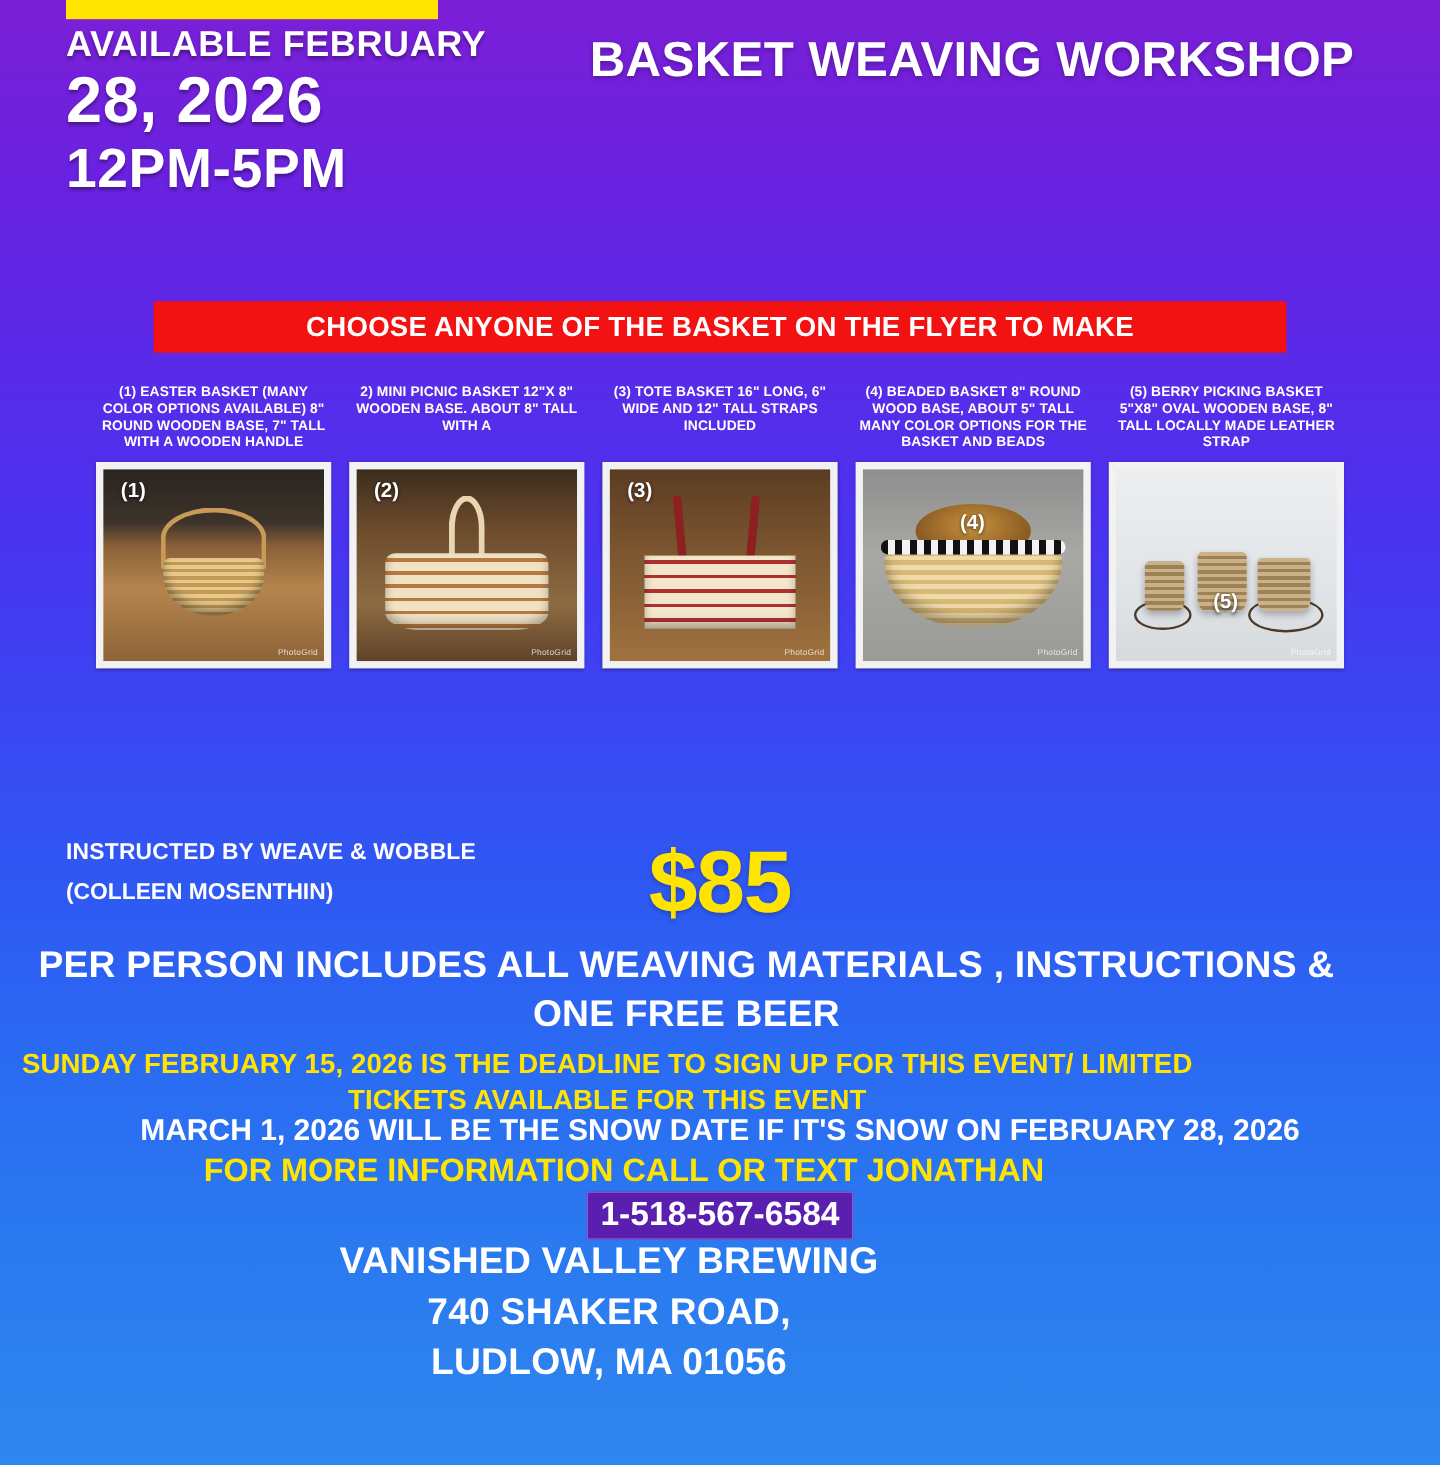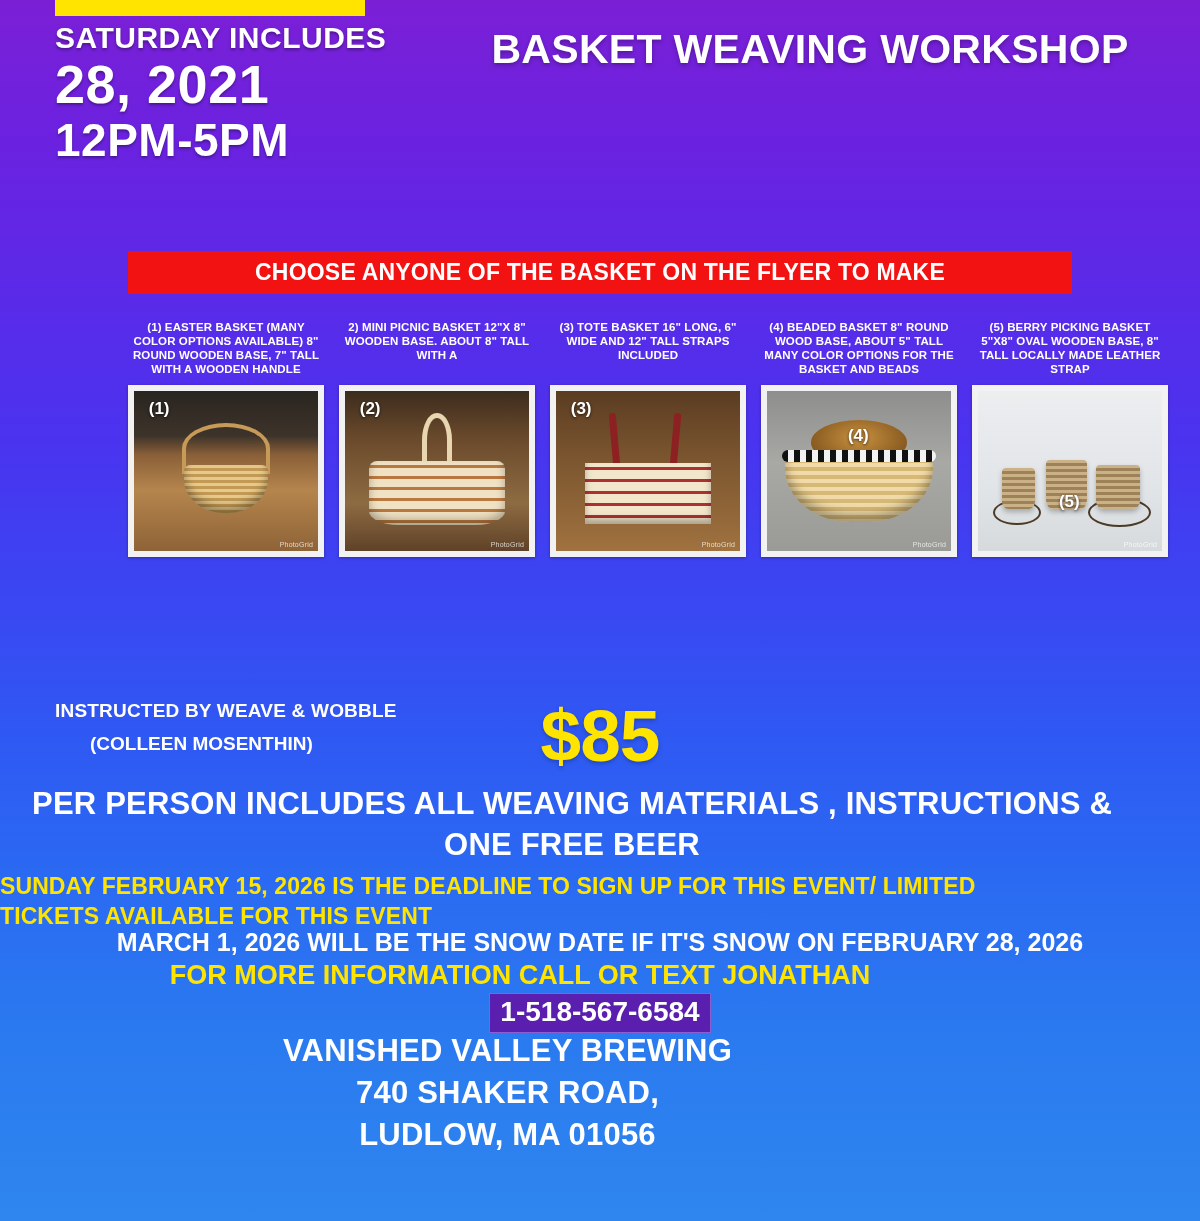--- a/index.html
+++ b/index.html
@@ -102,21 +102,20 @@
   }
 
   
   .cards {
     position: absolute;
     left: 80px; top: 320px;
     width: 1040px;
     display: flex;
     justify-content: space-between;
     align-items: center;
-    margin-left: 48px;
   }
   .card { width: 196px; }
   .card-caption {
     color: #ffffff;
     font-size: 11.5px;
     font-weight: bold;
     line-height: 1.22;
     text-align: center;
     min-height: 62px;
     letter-spacing: 0.1px;
@@ -278,21 +277,20 @@
     font-size: 19px;
     font-weight: bold;
     letter-spacing: 0.2px;
   }
   .instructed2 {
     position: absolute;
     left: 55px; top: 733px;
     color: #ffffff;
     font-size: 19px;
     font-weight: bold;
-    margin-left: 35px;
   }
   .norefund {
     position: absolute;
     right: 30px; top: 698px;
     width: 420px;
     text-align: right;
     color: #ffffff;
     font-size: 19px;
     font-weight: bold;
     line-height: 1.35;
@@ -316,21 +314,21 @@
     color: #ffffff;
     font-size: 31px;
     font-weight: bold;
     line-height: 1.33;
     letter-spacing: 0.2px;
   }
   .deadline {
     position: absolute;
     left: 0; top: 872px;
     width: 1012px;
-    text-align: left;
+    text-align: center;
     color: #ffe400;
     font-size: 23px;
     font-weight: bold;
     line-height: 1.3;
     letter-spacing: 0.1px;
   }
   .snowdate {
     position: absolute;
     left: 0; top: 928px;
     width: 1200px;
@@ -376,22 +374,22 @@
   }
 </style>
 </head>
 <body>
 
 <div id="flyer">
 
   <div class="top-yellow"></div>
 
   <div class="date-block">
-    <div class="date-line1">SATURDAY INCLUDES</div>
-    <div class="date-line2">28, 2021</div>
+    <div class="date-line1">AVAILABLE FEBRUARY</div>
+    <div class="date-line2">28, 2026</div>
     <div class="date-line3">12PM-5PM</div>
   </div>
 
   <div class="header-title">BASKET WEAVING WORKSHOP</div>
 
   <div class="red-banner">
     <span>CHOOSE ANYONE OF THE BASKET ON THE FLYER TO MAKE</span>
   </div>
 
   <div class="cards">

